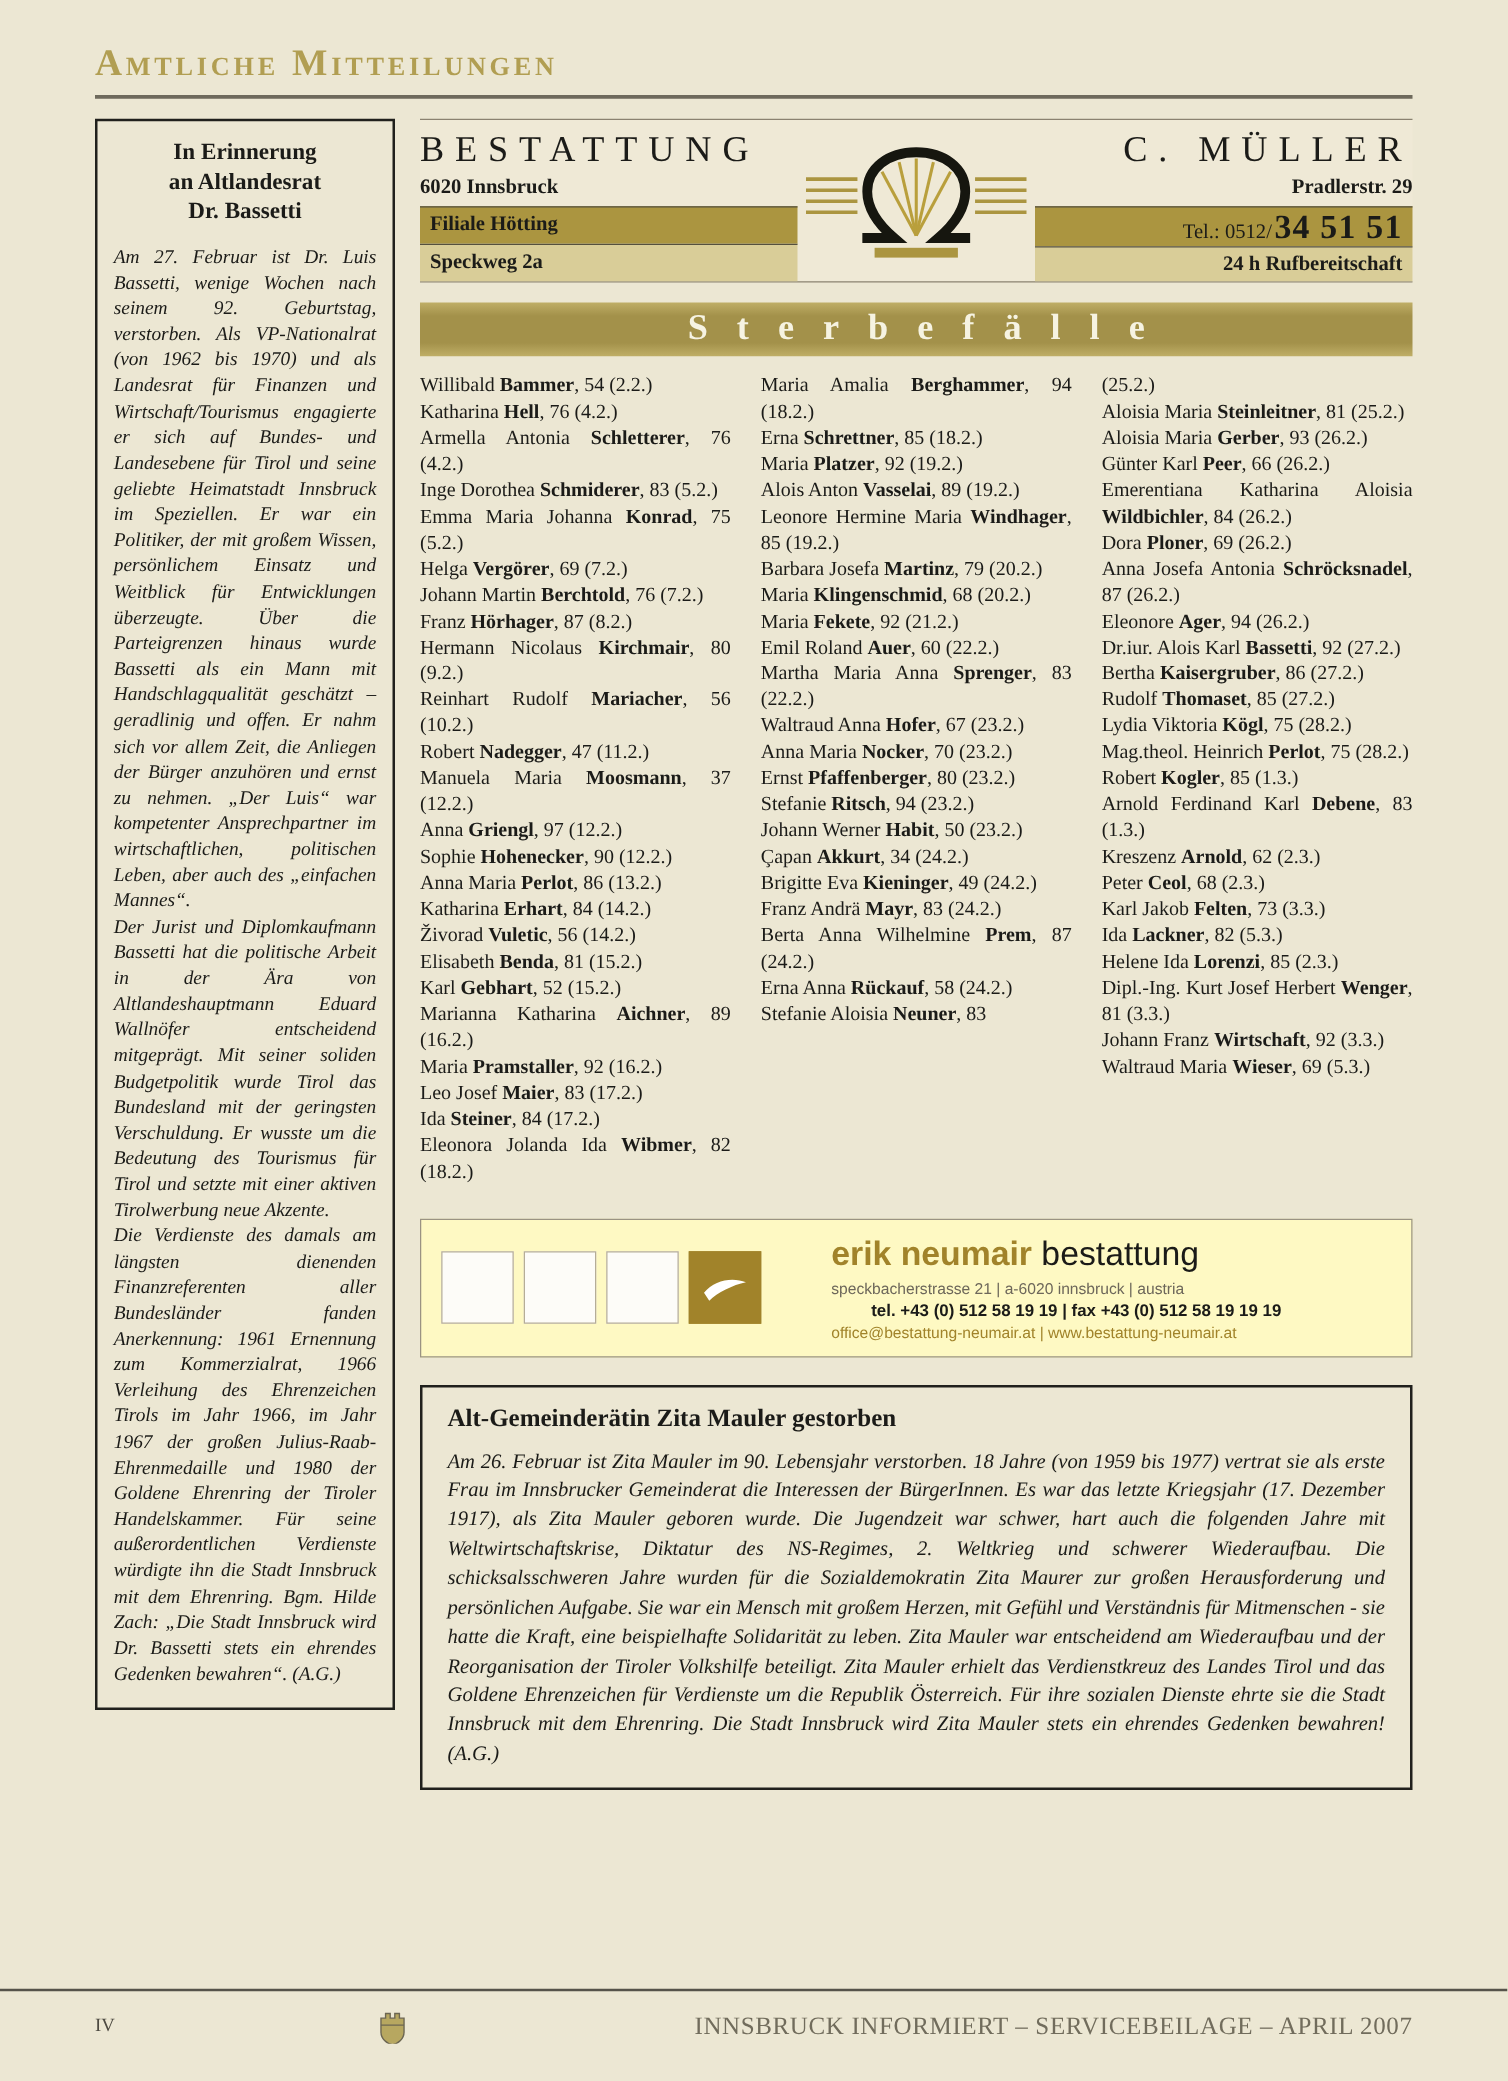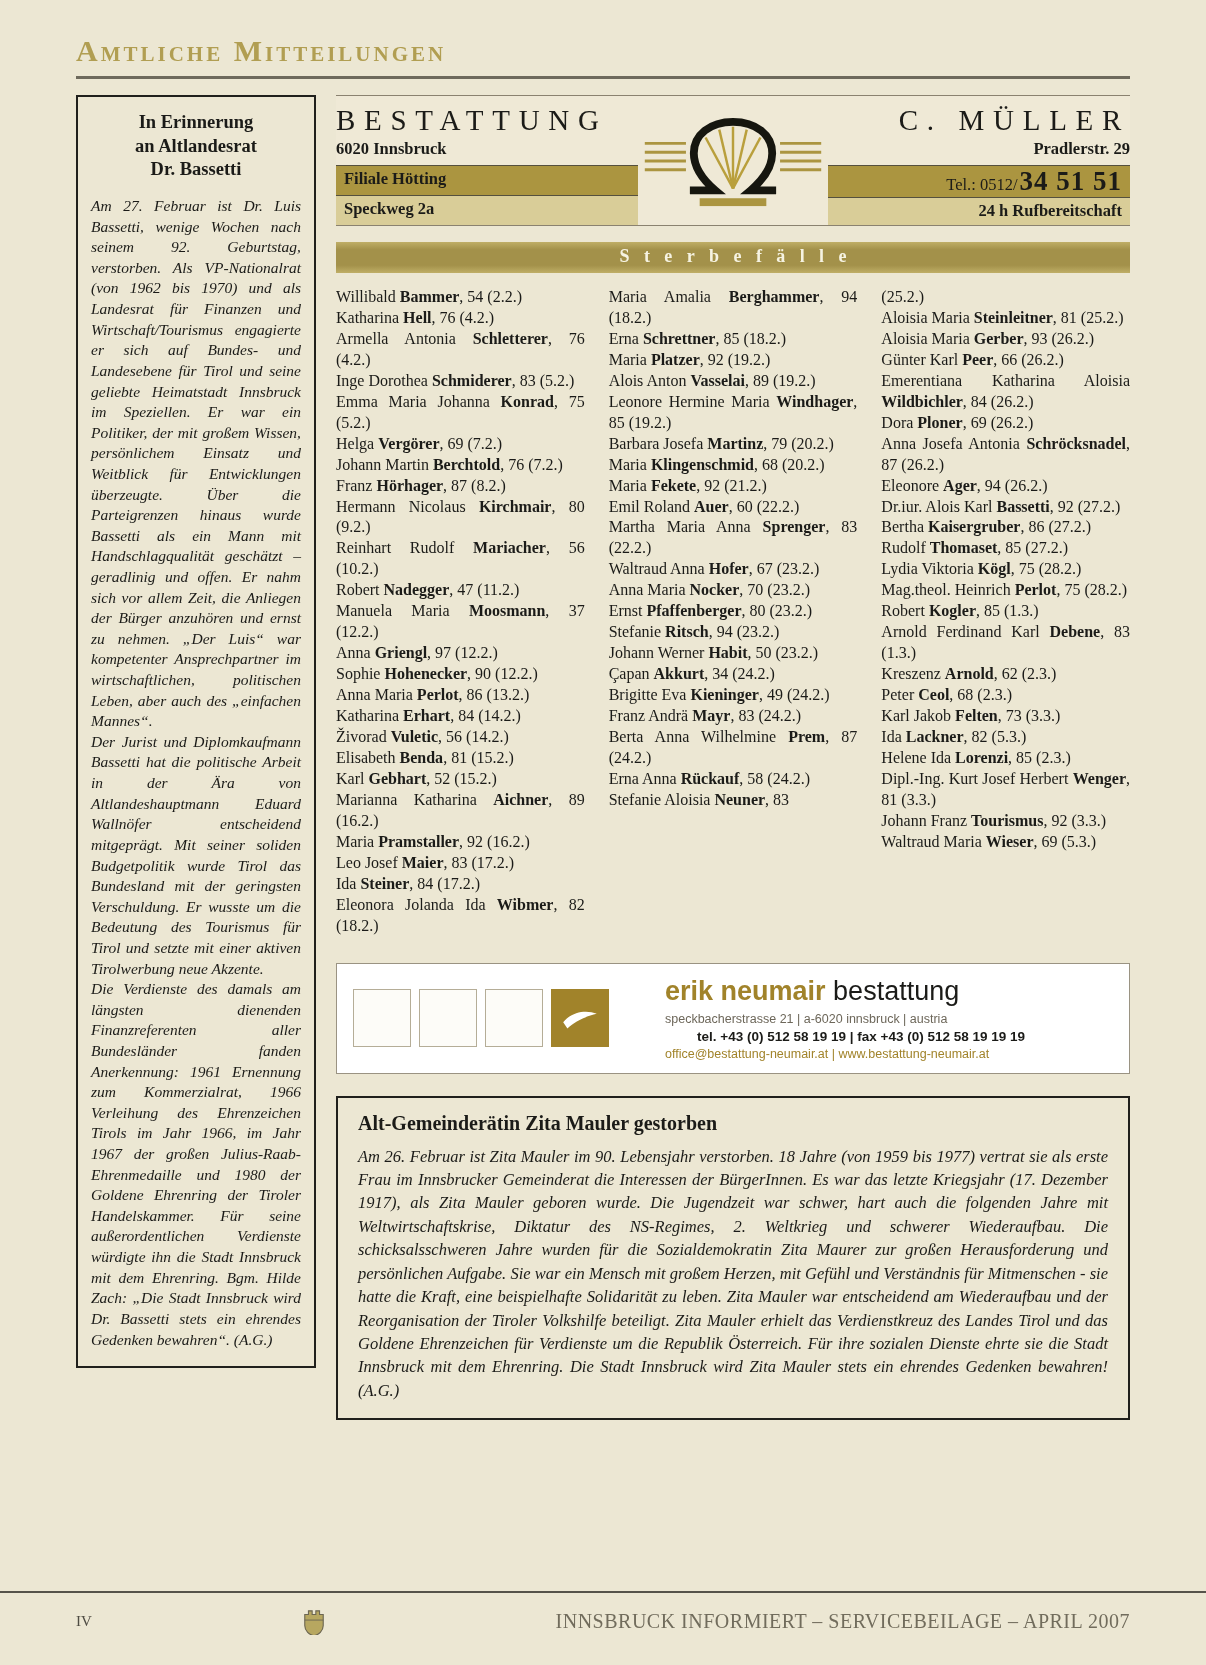--- a/index.html
+++ b/index.html
@@ -38,33 +38,33 @@
   .m-right .m-city { text-align: right; }
   .m-band { font-weight: 700; font-size: 16.5px; padding: 3px 8px 4px; border-top: 1px solid #55503e; flex: 1; }
   .goldband { background: var(--gold, #ab9540); }
   .lightband { background: #d9cd98; }
   .m-right .m-band { text-align: right; }
   .m-tel { display: flex; align-items: baseline; justify-content: flex-end; gap: 2px; padding-top: 0; padding-bottom: 0; font-weight: 400; }
   .tel-big { font-size: 27px; letter-spacing: 1px; font-weight: 700; }
   .m-center { display: flex; align-items: center; justify-content: center; }
 
   
-  .deaths-bar { margin-top: 16px; text-align: center; font-weight: 700; font-size: 18px;
+  .deaths-bar { margin-top: 16px; text-align: center; font-weight: 700; font-size: 29px;
                 color: var(--bar_text, #f6f3e2); padding: 4px 0 6px;
                 background: linear-gradient(180deg, #bfae66, #a3914a 25%, #a3914a 75%, #bfae66); }
   .deaths-bar span { letter-spacing: .8em; padding-left: .8em; }
 
   
   .deaths { display: flex; gap: 24px; margin-top: 14px; }
   .death-col { flex: 1; min-width: 0; }
   .death-col p { margin: 0; font-size: 16px; line-height: 1.31; text-align: justify; }
   .death-col b { font-weight: 700; }
 
   
-  .neumair { margin-top: 26px; background: #ffffff; border: 1px solid #9a9382; padding: 12px 16px;
+  .neumair { margin-top: 26px; background: #fef9c3; border: 1px solid #9a9382; padding: 12px 16px;
              display: flex; gap: 56px; align-items: center;
              font-family: "Liberation Sans", sans-serif; }
   .n-logo { display: flex; gap: 8px; }
   .sq { width: 58px; height: 58px; border: 1px solid #b5ad97; background: #fdfcf8;
         display: inline-block; }
   .goldsq { background: var(--neumair_gold, #a1832a); border-color: var(--neumair_gold, #a1832a);
             display: inline-flex; align-items: center; justify-content: center; }
   .n-name { font-size: 27px; margin-bottom: 5px; }
   .n-name .gold-text { color: var(--neumair_gold, #a1832a); font-weight: 700; }
   .n-addr { font-size: 12.5px; color: #6d675a; margin-bottom: 3px; }
@@ -220,21 +220,21 @@
             <p>Lydia Viktoria <b>Kögl</b>, 75 (28.2.)</p>
             <p>Mag.theol. Heinrich <b>Perlot</b>, 75 (28.2.)</p>
             <p>Robert <b>Kogler</b>, 85 (1.3.)</p>
             <p>Arnold Ferdinand Karl <b>Debene</b>, 83 (1.3.)</p>
             <p>Kreszenz <b>Arnold</b>, 62 (2.3.)</p>
             <p>Peter <b>Ceol</b>, 68 (2.3.)</p>
             <p>Karl Jakob <b>Felten</b>, 73 (3.3.)</p>
             <p>Ida <b>Lackner</b>, 82 (5.3.)</p>
             <p>Helene Ida <b>Lorenzi</b>, 85 (2.3.)</p>
             <p>Dipl.-Ing. Kurt Josef Herbert <b>Wenger</b>, 81 (3.3.)</p>
-            <p>Johann Franz <b>Tourismus</b>, 92 (3.3.)</p>
+            <p>Johann Franz <b>Wirtschaft</b>, 92 (3.3.)</p>
             <p>Waltraud Maria <b>Wieser</b>, 69 (5.3.)</p>
           </div>
       </div>
 
       <div class="neumair">
         <div class="n-logo">
           <span class="sq"></span>
           <span class="sq"></span>
           <span class="sq"></span>
           <span class="sq goldsq">

